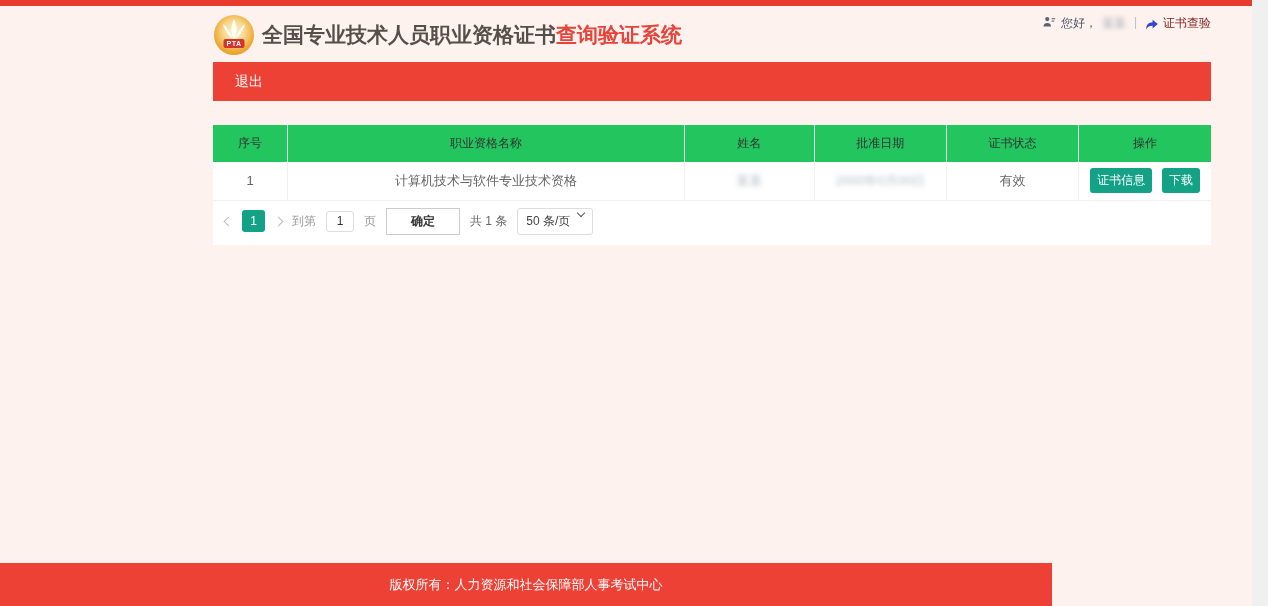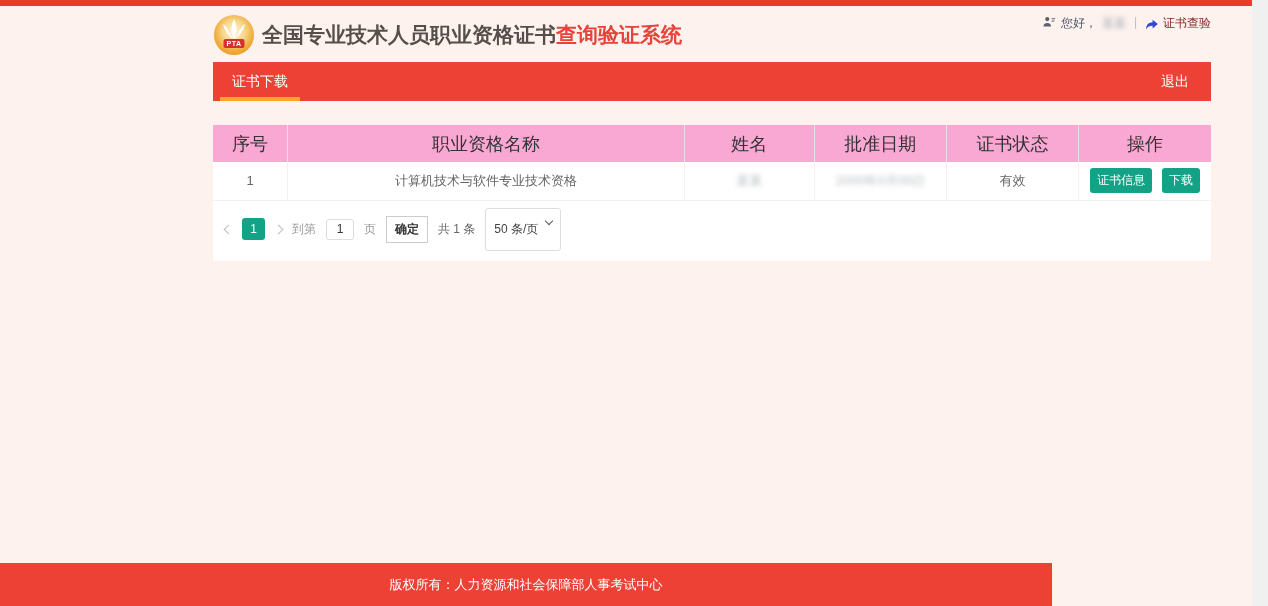--- a/index.html
+++ b/index.html
@@ -34,41 +34,41 @@
   
   .red-nav { height:39px; background:#ee4136; display:flex; justify-content:space-between; align-items:stretch; }
   .nav-tab { margin-left:5px; padding:0 14px; display:flex; align-items:center; color:#fff; font-size:14px; position:relative; cursor:pointer; }
   .tab-indicator { position:absolute; bottom:0; left:2px; right:2px; height:4px; background:#f6a42c; }
   .logout { padding:4px 22px; display:flex; align-items:center; color:#fff; font-size:14px; cursor:pointer; }
 
   
   .table-card { margin-top:24px; background:#fff; }
   table { width:100%; border-collapse:collapse; table-layout:fixed; }
   col.c1{width:62px;} col.c2{width:330px;} col.c3{width:108px;} col.c4{width:110px;} col.c5{width:110px;} col.c6{width:110px;}
-  th { height:37px; background:#f9a8d4; font-size:18px; color:#333; font-weight:normal; border-right:1px solid #e2e2e2; }
+  th { height:37px; background:#22c55e; font-size:12px; color:#333; font-weight:normal; border-right:1px solid #e2e2e2; }
   th:last-child { border-right:none; }
   td { height:38px; font-size:13px; color:#666; text-align:center; border-right:1px solid #f1f1f1; border-bottom:1px solid #f1f1f1; }
   td:last-child { border-right:none; }
   td .redacted { color:#9aa0a6; }
   .action-btn {
     display:inline-block; background:#14a286; color:#fff; font-size:12px;
     padding:4px 7px; border-radius:3px; margin:0 3px; cursor:pointer; border:none;
     font-family:"Liberation Sans", sans-serif;
   }
 
   
   .pagination { display:flex; align-items:center; padding:7px 12px 10px; gap:10px; font-size:12px; color:#999; }
   .chev { display:inline-block; width:7px; height:7px; cursor:pointer; }
   .chev-left  { border-left:1.5px solid #bdbdbd; border-bottom:1.5px solid #bdbdbd; transform:rotate(45deg); }
   .chev-right { border-right:1.5px solid #bdbdbd; border-top:1.5px solid #bdbdbd; transform:rotate(45deg); }
   .page-current { min-width:23px; height:22px; background:#14a286; color:#fff; display:flex; align-items:center; justify-content:center; border-radius:3px; cursor:pointer; }
   .goto-input { width:28px; height:21px; border:1px solid #ddd; border-radius:3px; text-align:center; font-size:12px; color:#333; background:#fff; font-family:"Liberation Sans", sans-serif; }
-  .confirm-btn { border:1px solid #ccc; border-radius:0; background:#fff; font-weight:bold; font-size:12px; color:#333; padding:4px 8px; cursor:pointer; font-family:"Liberation Sans", sans-serif; }
+  .confirm-btn { border:1px solid #ccc; border-radius:0; background:#fff; font-weight:bold; font-size:12px; color:#333; padding:4px 24px; cursor:pointer; font-family:"Liberation Sans", sans-serif; }
   .total { color:#666; }
-  .page-size { display:flex; gap:8px; border:1px solid #ddd; border-radius:3px; padding:12px 8px; background:#fff; color:#444; cursor:pointer; }
+  .page-size { display:flex; gap:8px; border:1px solid #ddd; border-radius:3px; padding:4px 8px; background:#fff; color:#444; cursor:pointer; }
   .chev-down { display:inline-block; width:6px; height:6px; border-right:1.5px solid #555; border-bottom:1.5px solid #555; transform:rotate(45deg); margin-top:-3px; }
 
   
   .site-footer { position:absolute; left:0; bottom:0; width:1052px; height:43px; background:#ee4136; color:#fff; font-size:13px; display:flex; align-items:center; justify-content:center; }
 </style>
 </head>
 <body>
 
 <div class="top-strip"></div>
 <div class="right-strip"></div>
@@ -113,24 +113,20 @@
           <svg width="14" height="14" viewBox="0 0 24 24">
             <path d="M13 4.5 L22 12 L13 19.5 L13 15 C6.5 15 3.8 17.8 2 21.5 C2 13 6.5 9.3 13 9 Z" fill="#3347d1"></path>
           </svg>
         </span>
         <span>证书查验</span>
       </a>
     </div>
   </div>
 
   <div class="red-nav">
-    <div class="nav-tab">
-      <span>证书下载</span>
-      <span class="tab-indicator"></span>
-    </div>
     <div class="logout">
       <span>退出</span>
     </div>
   </div>
 
   <div class="table-card">
     <table>
       <colgroup>
           <col class="c1">
           <col class="c2">

